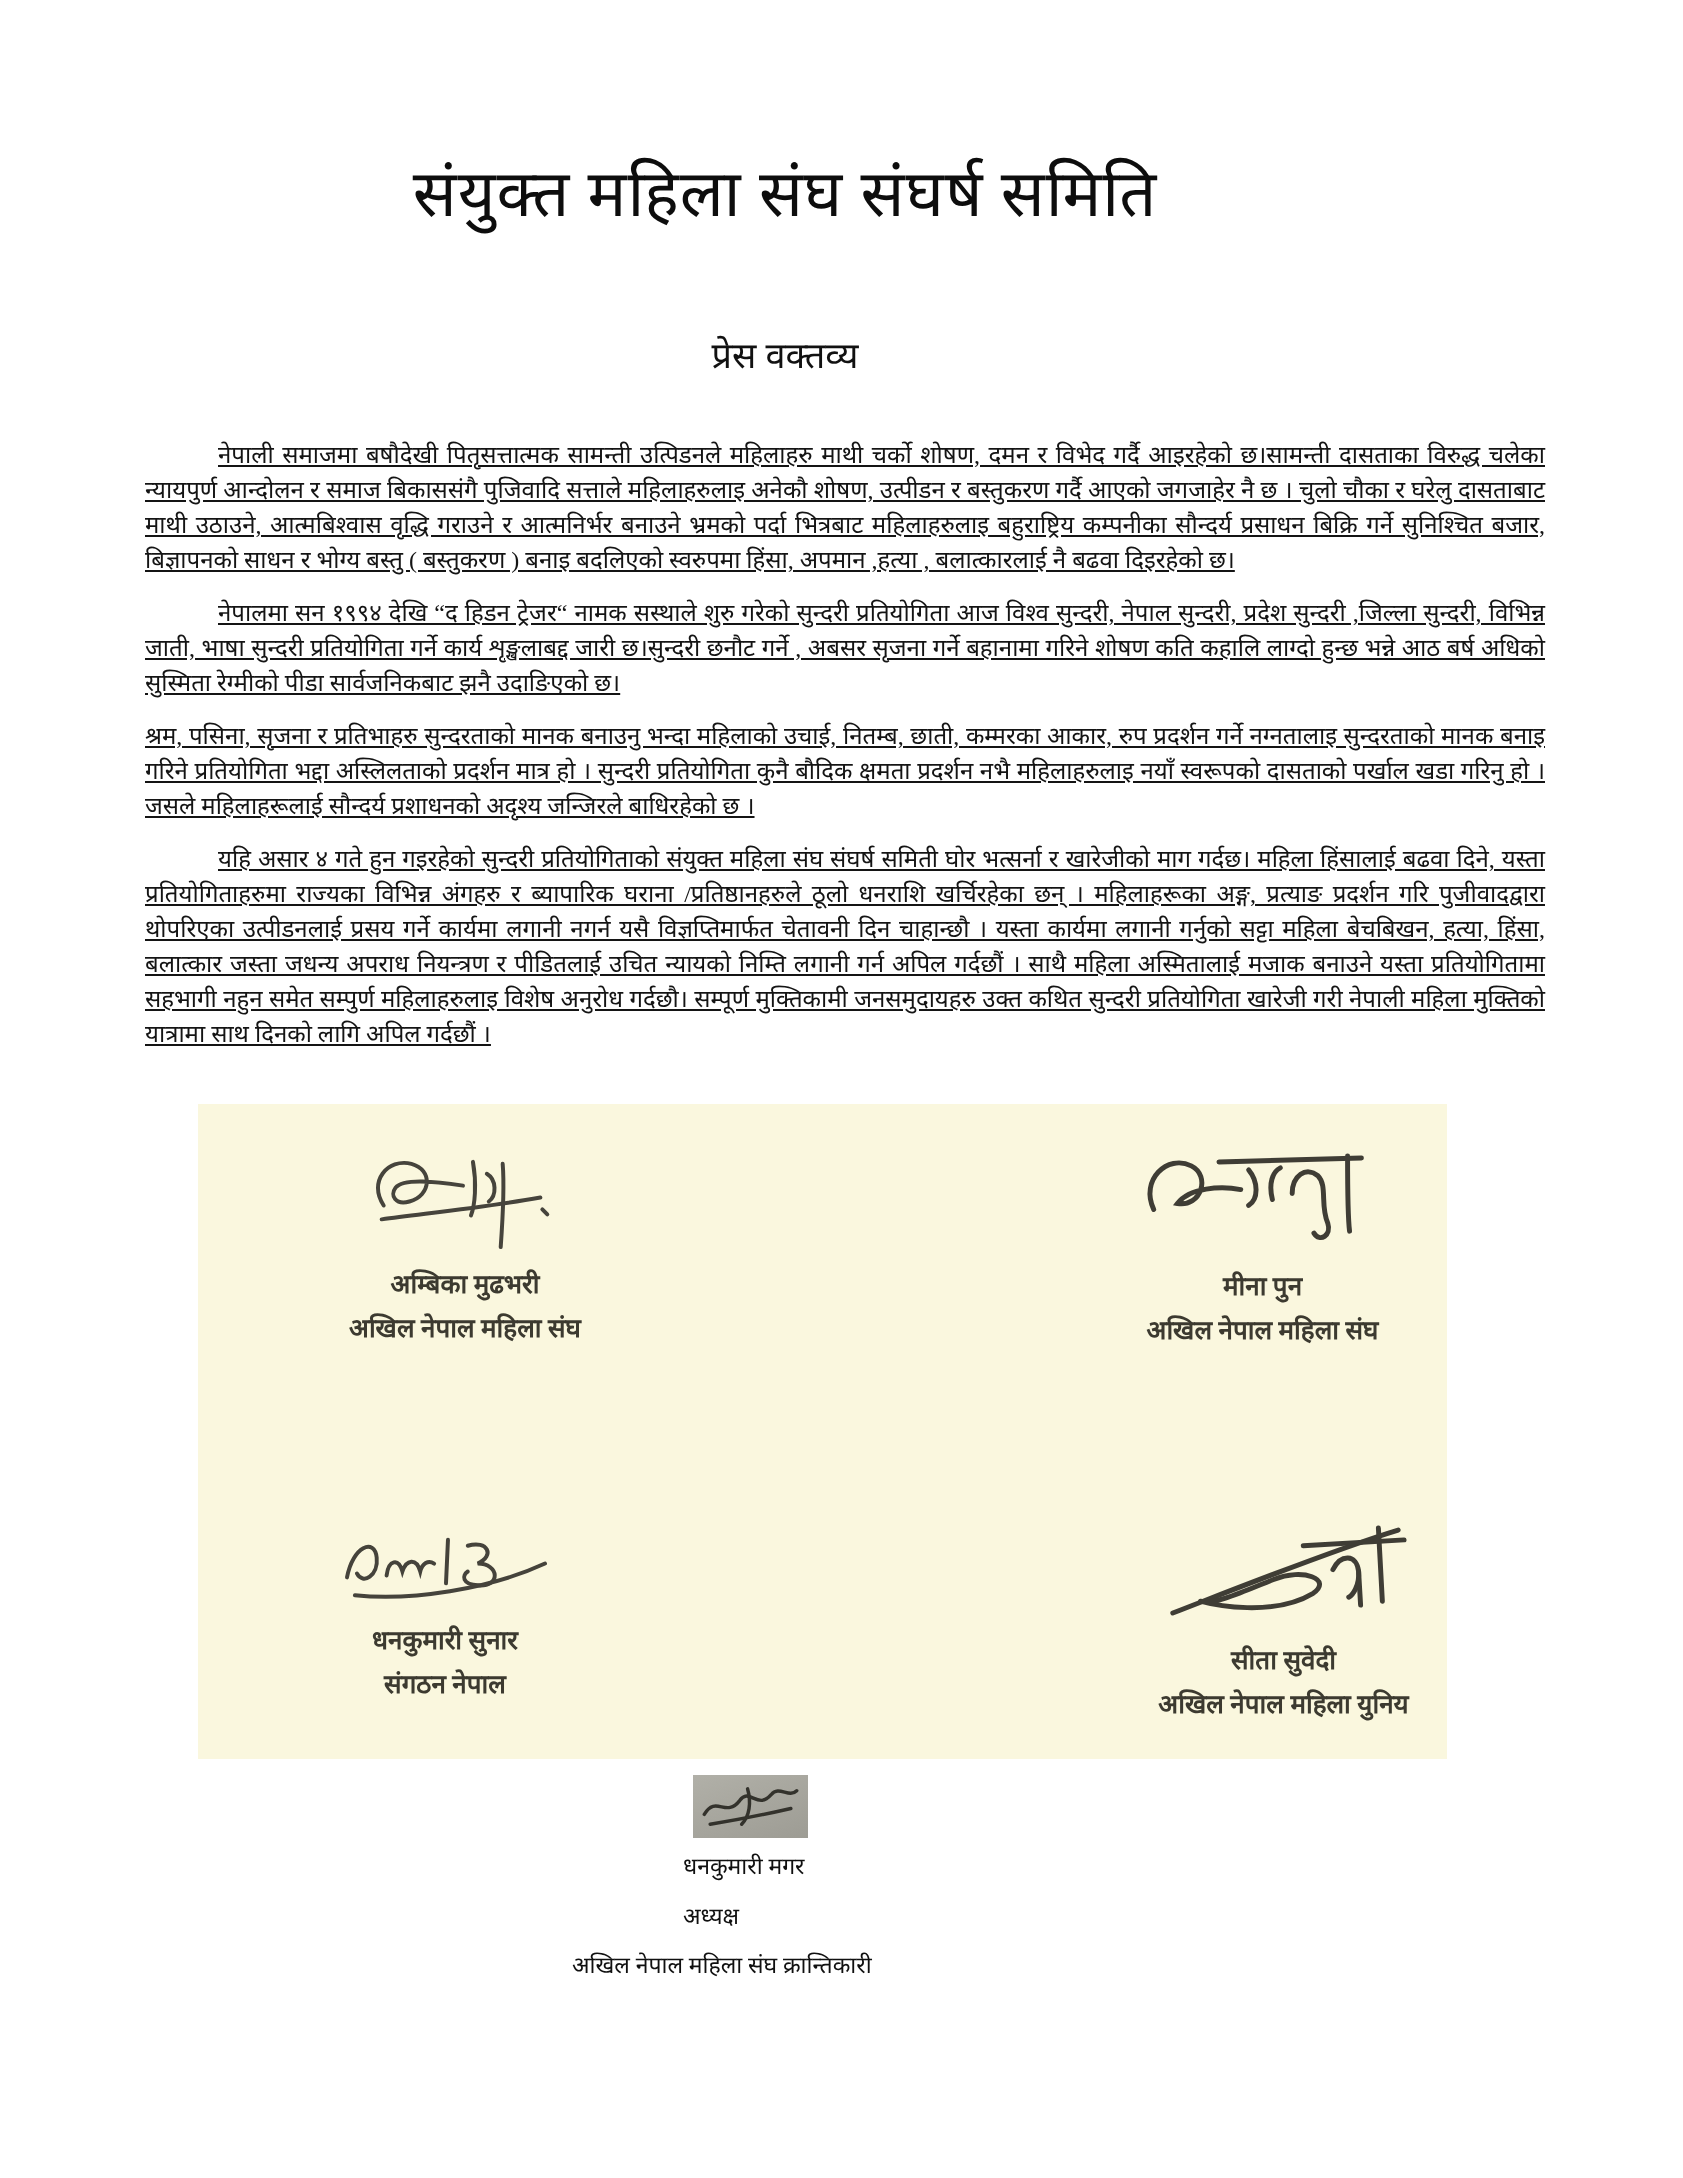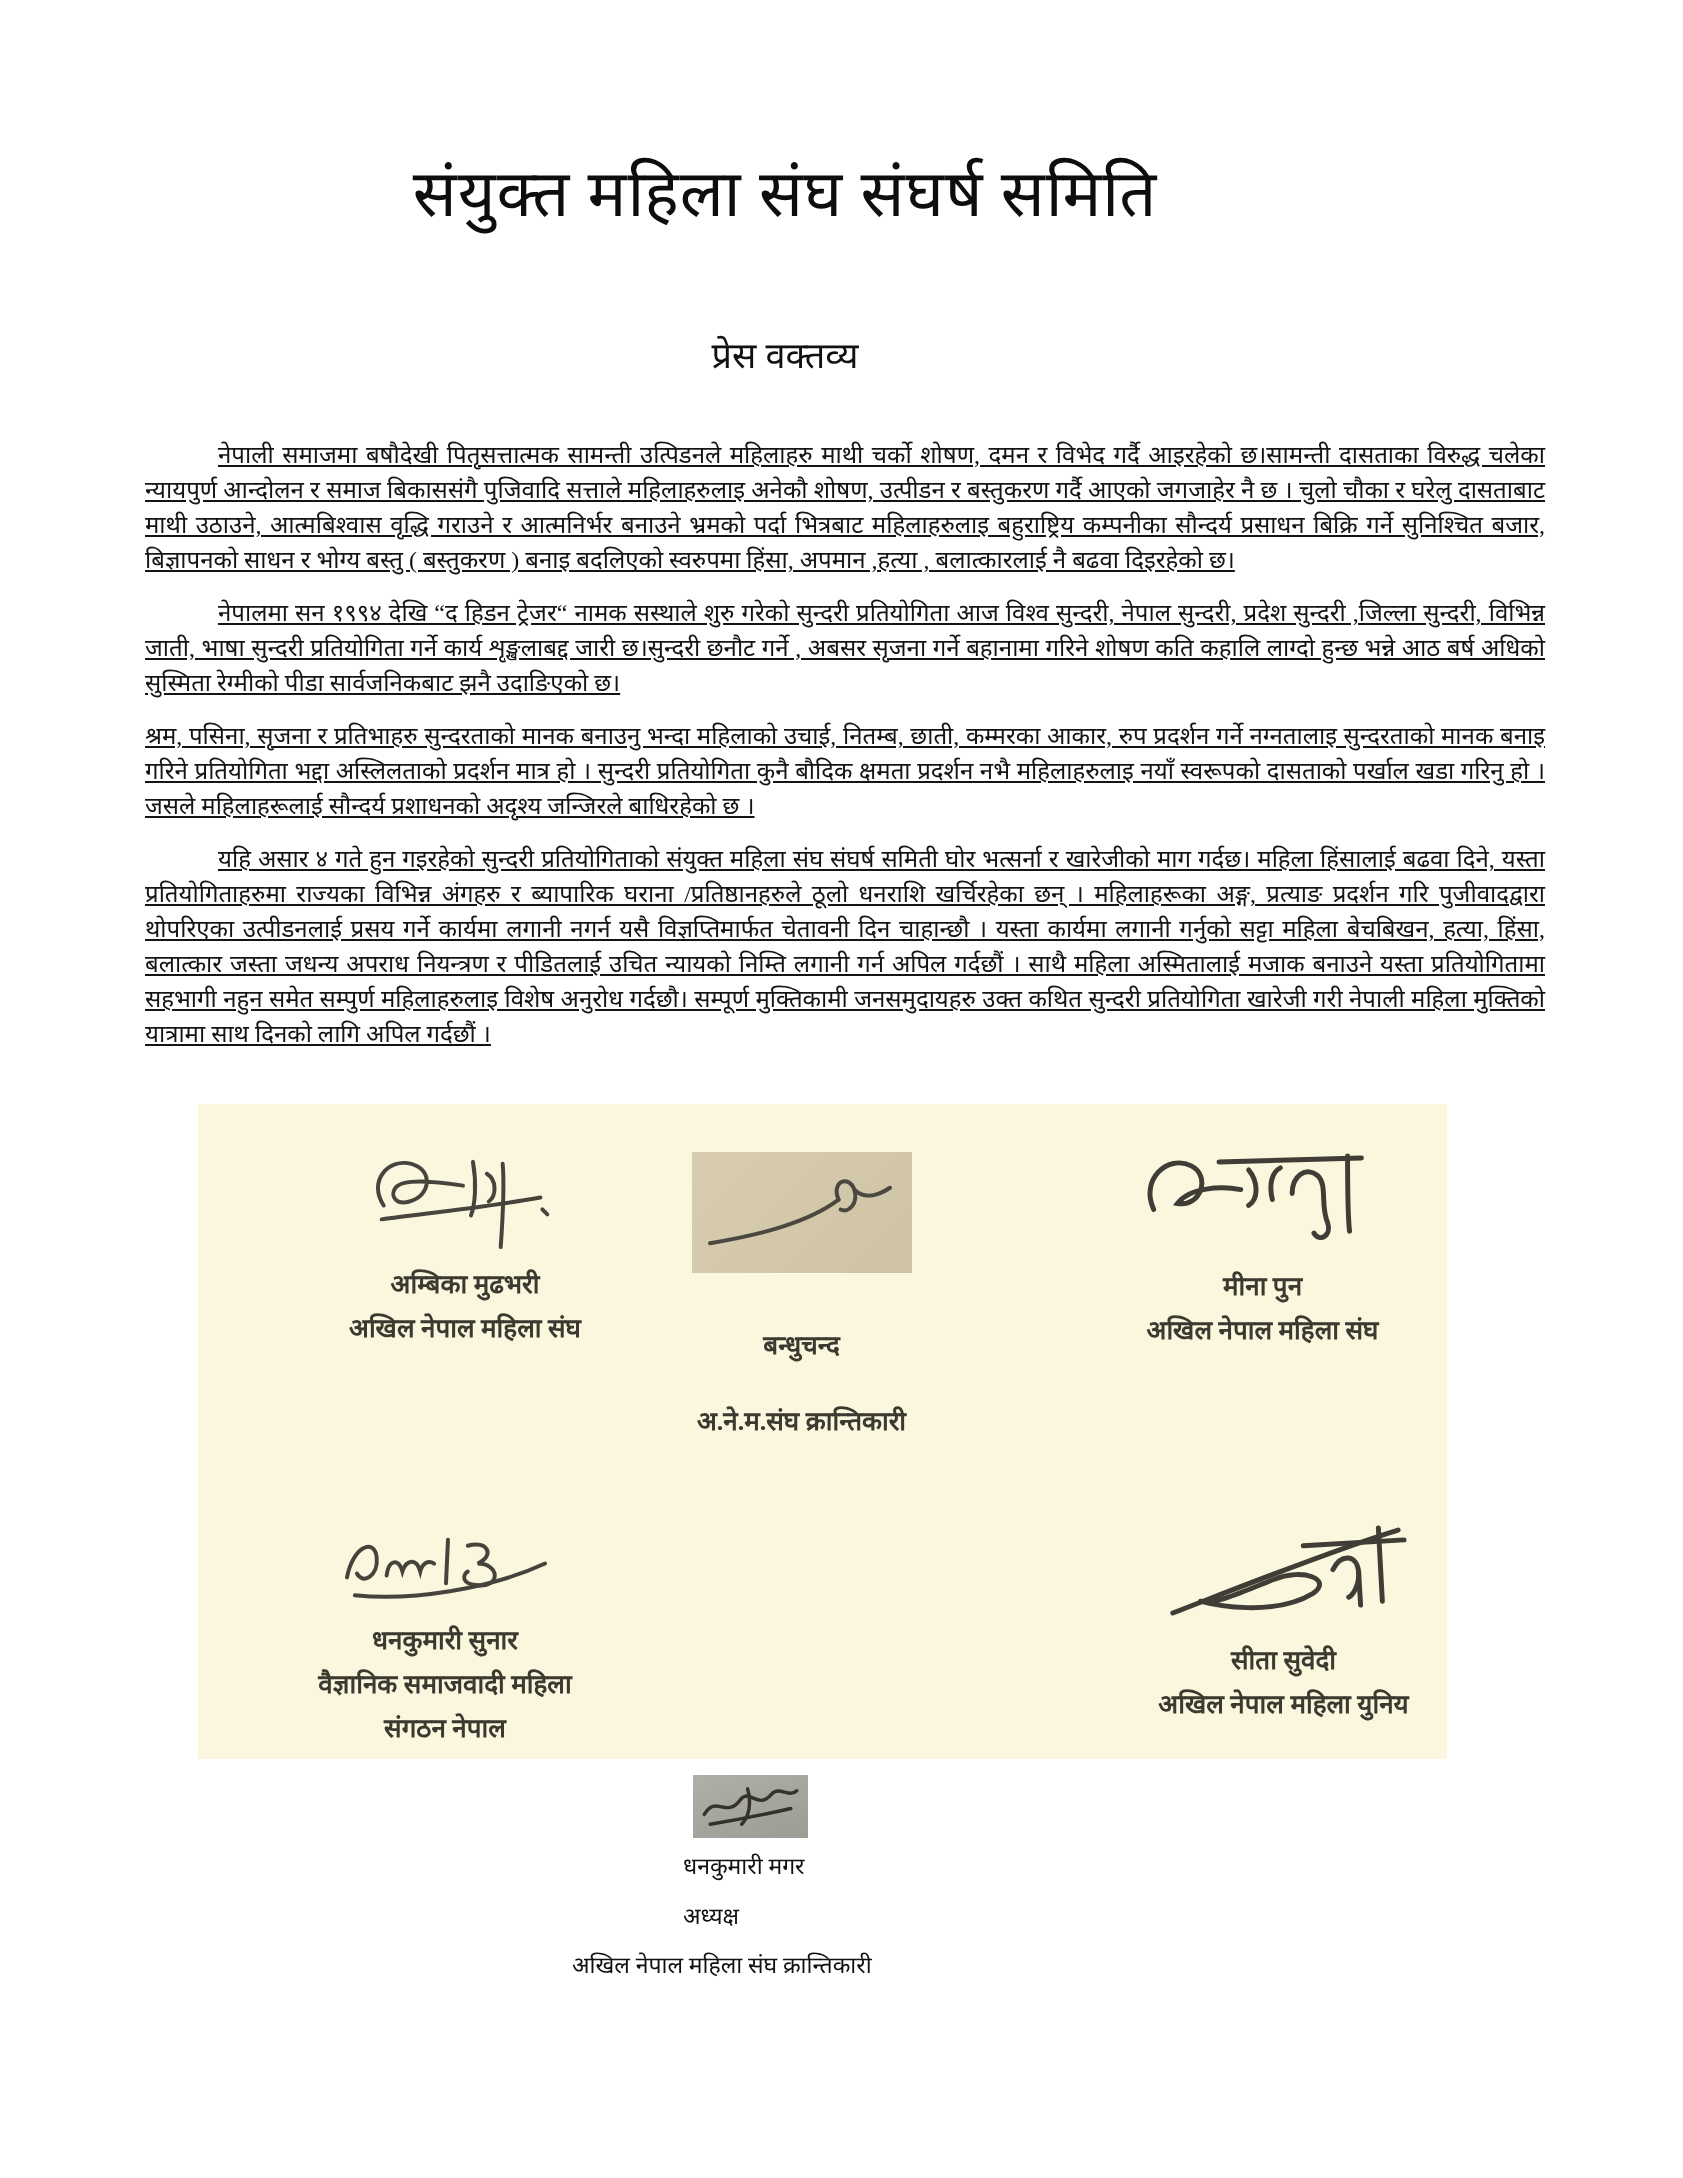--- a/index.html
+++ b/index.html
@@ -108,33 +108,20 @@
           <path d="M142,30 C152,36 152,52 144,58"></path>
           <path d="M158,20 C160,44 158,76 156,104"></path>
           <path d="M36,76 C80,70 140,64 196,54"></path>
           <path d="M198,66 l5,5"></path>
         </g>
       </svg>
       <div class="sig-name">अम्बिका मुढभरी</div>
       <div class="sig-name">अखिल नेपाल महिला संघ</div>
     </div>
 
-    <div class="sig-group" style="left:475px;top:48px;width:257px;">
-      <div class="tan-box">
-        <svg width="208" height="94" viewBox="0 0 210 95">
-          <g fill="none" stroke="#4a483f" stroke-width="4" stroke-linecap="round">
-            <path d="M12,78 C60,70 110,58 142,34"></path>
-            <path d="M142,34 C134,16 152,8 158,24 C162,38 152,48 144,44"></path>
-            <path d="M158,24 C168,34 182,30 194,22"></path>
-          </g>
-        </svg>
-      </div>
-      <div class="sig-name" style="margin-top:51px;">बन्धुचन्द</div>
-      <div class="sig-name" style="margin-top:32px;">अ.ने.म.संघ क्रान्तिकारी</div>
-    </div>
 
     <div class="sig-group" style="left:901px;top:32px;width:327px;">
       <svg class="sig-svg" width="277" height="129" viewBox="0 0 280 130">
         <g fill="none" stroke="#3f3d35" stroke-width="5" stroke-linecap="round">
           <path d="M30,74 C16,44 44,18 68,30 C88,40 78,72 54,68 C66,52 98,50 118,54"></path>
           <path d="M126,34 C136,46 136,64 126,70"></path>
           <path d="M150,64 C146,48 150,36 158,32"></path>
           <path d="M170,58 C170,40 184,30 196,40 C206,50 198,70 206,88 C210,100 198,108 192,98"></path>
           <path d="M226,20 C226,50 226,80 228,96"></path>
           <path d="M96,26 L240,22"></path>
@@ -148,21 +135,20 @@
       <svg class="sig-svg" width="228" height="99" viewBox="0 0 230 100">
         <g fill="none" stroke="#45433b" stroke-width="4" stroke-linecap="round">
           <path d="M16,58 C22,26 44,18 46,38 C48,56 32,66 26,54"></path>
           <path d="M56,56 C58,40 68,38 72,52 C76,40 86,38 90,52 C92,44 98,40 104,44"></path>
           <path d="M118,20 L116,64"></path>
           <path d="M138,26 C158,20 166,36 148,44 C170,44 172,68 148,66 C132,65 132,56 138,52"></path>
           <path d="M24,76 C80,82 160,70 216,44"></path>
         </g>
       </svg>
       <div class="sig-name">धनकुमारी सुनार</div>
-      <div class="sig-name">वैज्ञानिक समाजवादी महिला</div>
       <div class="sig-name">संगठन नेपाल</div>
     </div>
 
 
     <div class="sig-group" style="left:921px;top:406px;width:329px;">
       <svg class="sig-svg" width="257" height="129" viewBox="0 0 260 130">
         <g fill="none" stroke="#3f3d35" stroke-width="5" stroke-linecap="round">
           <path d="M18,104 C80,80 180,40 246,20"></path>
           <path d="M46,92 C60,96 120,108 160,84 C180,70 150,58 120,70 C90,82 60,96 46,92"></path>
           <path d="M180,60 C188,44 204,44 206,62 C207,76 200,86 196,88"></path>

